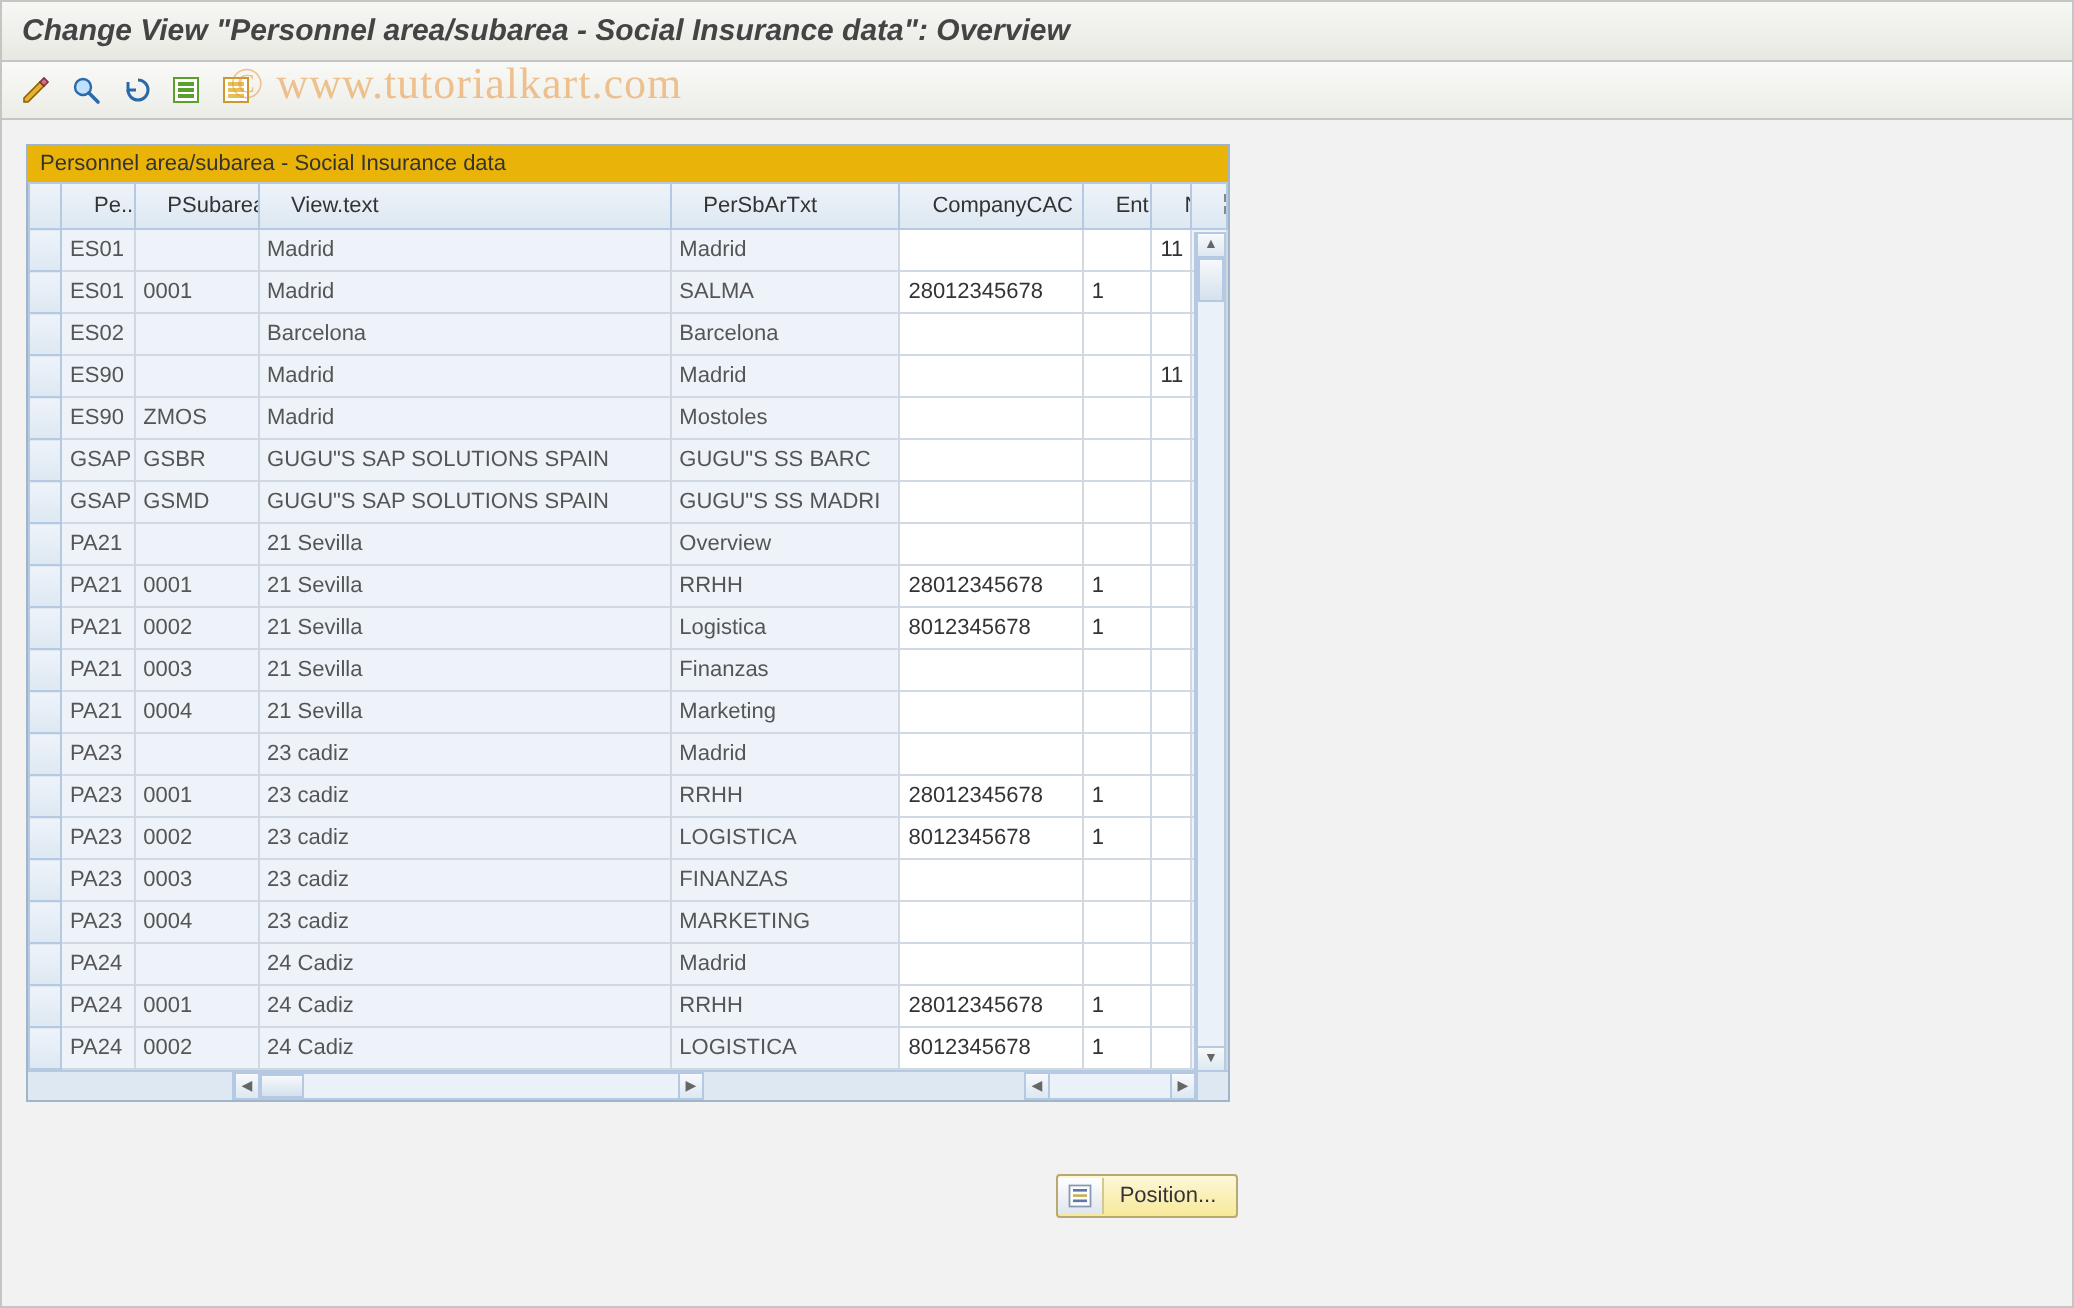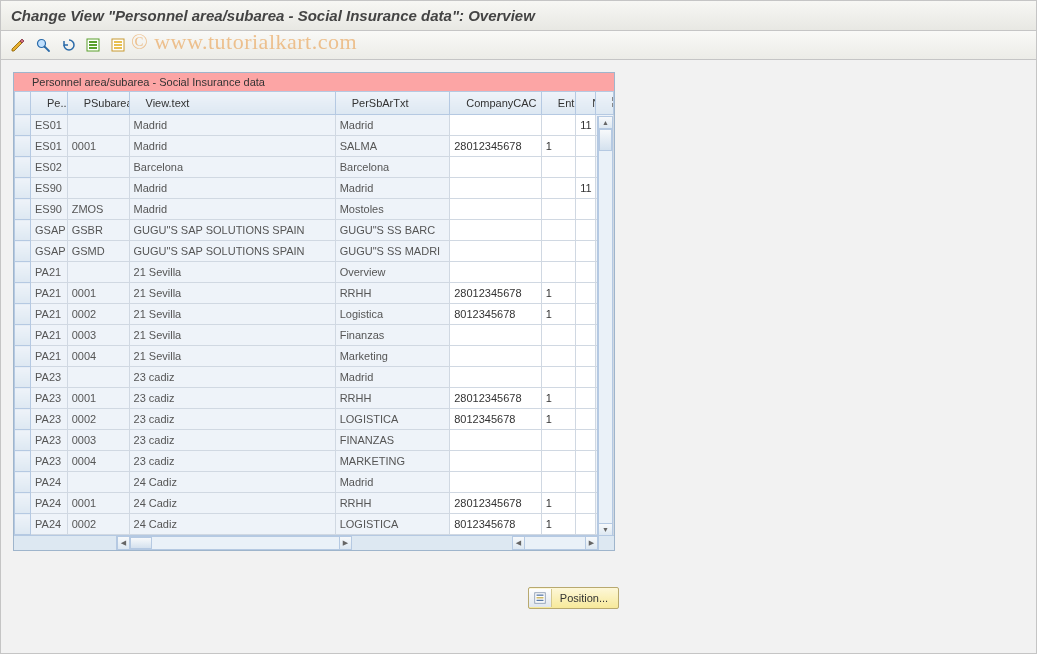--- a/index.html
+++ b/index.html
@@ -60,23 +60,23 @@
   }
 
   
   .panel {
     width: 602px;
     border: 1px solid #9fb5cc;
     background: #dde8f2;
     box-sizing: border-box;
   }
   .panel-title {
-    background: #fca5a5;
+    background: #eab308;
     border-bottom: 1px solid #b5c9e2;
-    padding: 3px 18px;
+    padding: 3px 6px;
     font-size: 11px;
     color: #333;
   }
 
   
   .table-wrap {
     position: relative;
     background: #fff;
   }
 
@@ -249,21 +249,21 @@
     margin-right: 8px;
     background: linear-gradient(#fefefe,#e0e6ee);
     border-right:1px solid #d4c88f;
     display:flex;align-items:center;justify-content:center;
   }
 
   
   .watermark {
     position: absolute;
     top: 28px;
-    left: 130px;
+    left: 114px;
     font-size: 22px;
     color: rgba(232,149,61,0.55);
     font-family: "Times New Roman", serif;
     pointer-events: none;
     letter-spacing: 0.5px;
   }
 
   
   .tb-btn svg { width: 16px; height: 16px; display:block; }
 </style>

